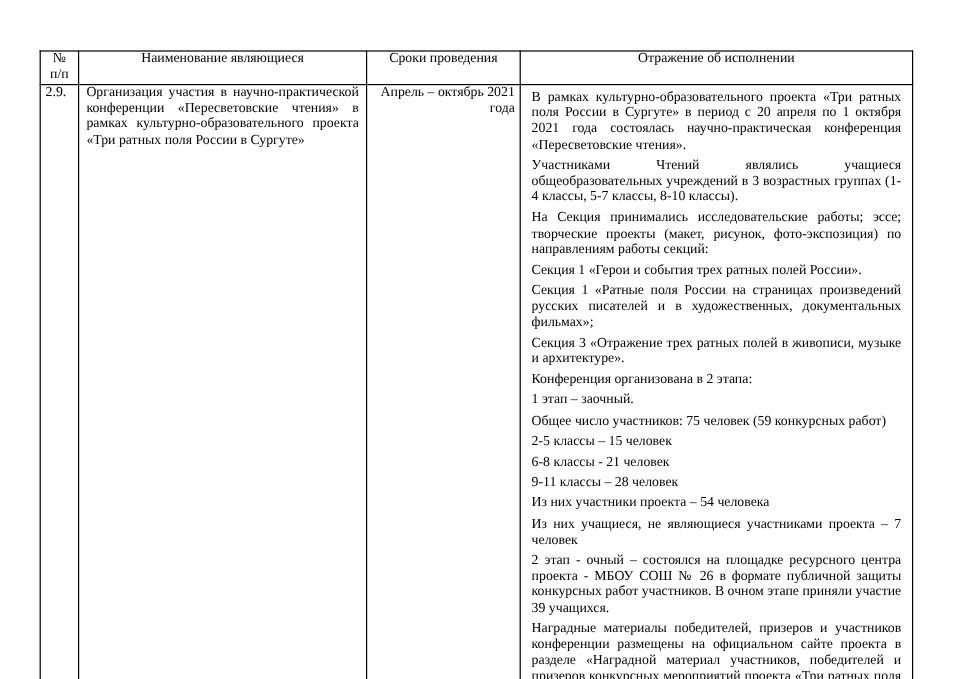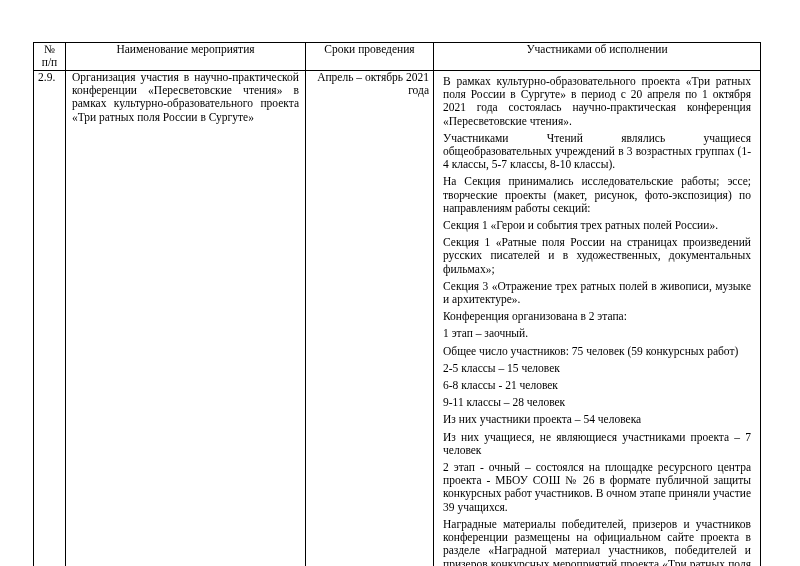--- a/index.html
+++ b/index.html
@@ -56,23 +56,23 @@
   <table class="doc-table">
     <colgroup>
       <col class="c1">
       <col class="c2">
       <col class="c3">
       <col class="c4">
     </colgroup>
     <thead>
       <tr>
         <th>№ п/п</th>
-        <th>Наименование мероприятия</th>
+        <th>Наименование являющиеся</th>
         <th>Сроки проведения</th>
-        <th>Участниками об исполнении</th>
+        <th>Отражение об исполнении</th>
       </tr>
     </thead>
     <tbody>
       <tr>
         <td class="cell-num">2.9.</td>
         <td class="cell-name">Организация участия в научно-практической конференции «Пересветовские чтения» в рамках культурно-образовательного проекта «Три ратных поля России в Сургуте»</td>
         <td class="cell-period">Апрель – октябрь 2021 года</td>
         <td class="cell-info">
             <p>В рамках культурно-образовательного проекта «Три ратных поля России в Сургуте» в период с 20 апреля по 1 октября 2021 года состоялась научно-практическая конференция «Пересветовские чтения».</p>
             <p>Участниками Чтений являлись учащиеся общеобразовательных учреждений в 3 возрастных группах (1-4 классы, 5-7 классы, 8-10 классы).</p>

